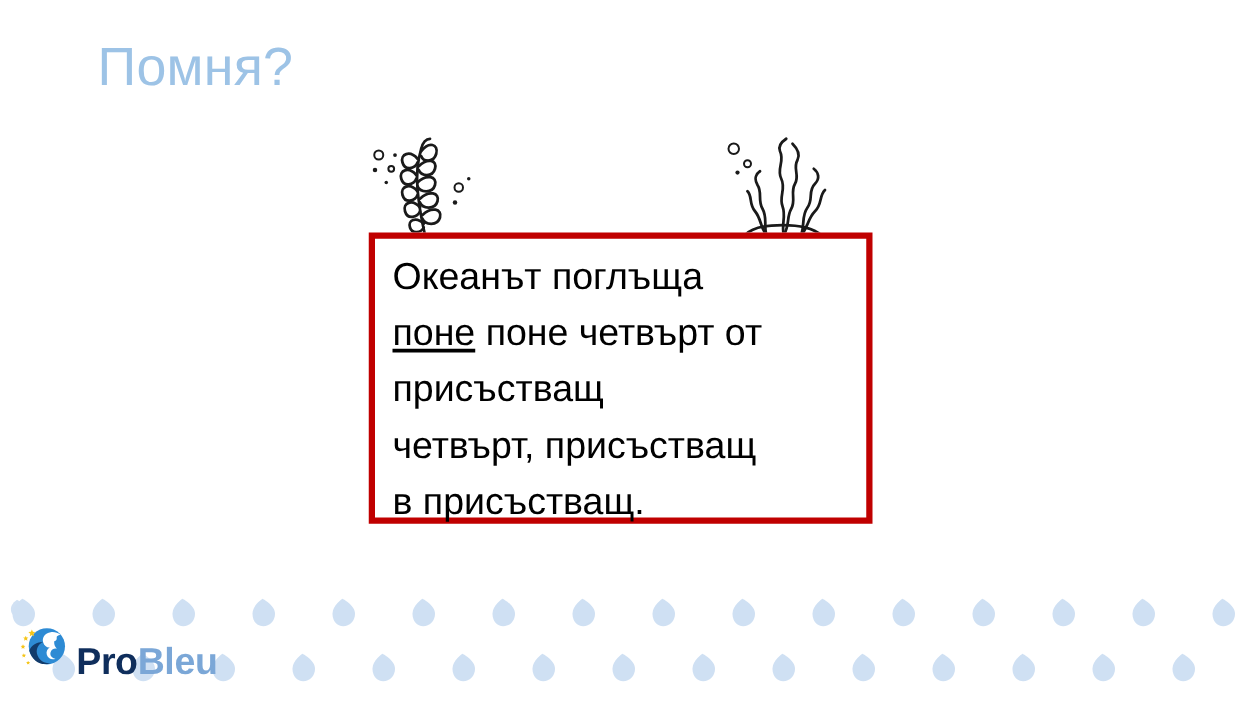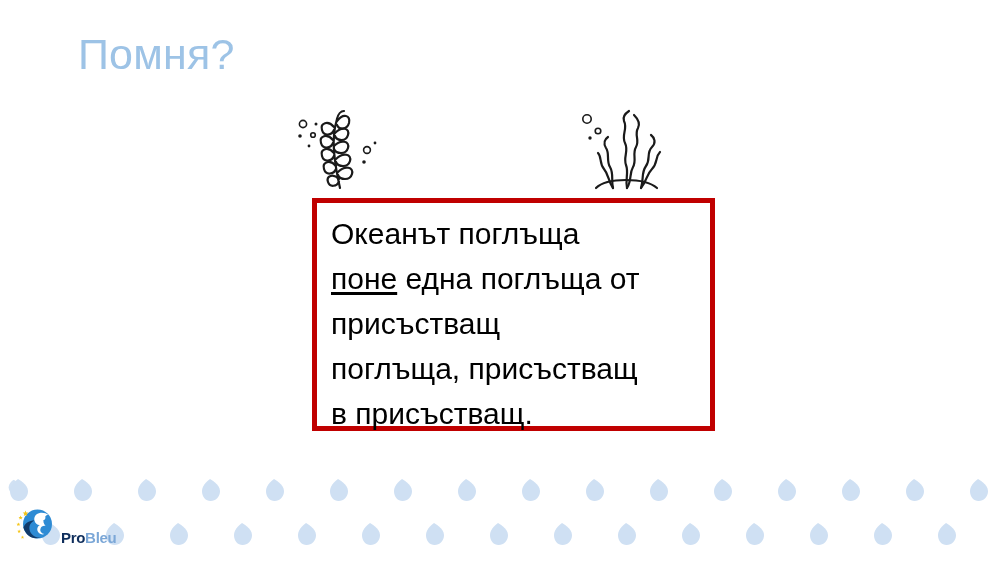--- a/index.html
+++ b/index.html
@@ -54,29 +54,28 @@
   }
   .seaweed-left svg, .seaweed-right svg {
     display: block;
     width: 100%;
     height: 100%;
   }
 
   
   .fact-box {
     position: absolute;
-    left: 312px;
+    left: 295px;
     top: 186px;
     width: 403px;
     height: 233px;
     box-sizing: border-box;
     border: 5px solid #C00000;
     background: #ffffff;
     padding: 8px 10px 6px 14px;
-    margin-top: 12px;
   }
   .fact-text {
     font-size: 30px;
     line-height: 45px;
     color: #000000;
     font-weight: 400;
   }
   .fact-text .underline {
     text-decoration: underline;
     text-underline-offset: 3px;
@@ -108,21 +107,21 @@
     align-items: center;
     gap: 7px;
   }
   .logo-mark {
     width: 38px;
     height: 38px;
     flex: 0 0 38px;
   }
   .logo-mark svg { display: block; }
   .logo-text {
-    font-size: 15px;
+    font-size: 30px;
     font-weight: bold;
     letter-spacing: -0.3px;
     line-height: 1;
     white-space: nowrap;
     margin-top: 27px;
   }
   .logo-pro { color: #0F2E5C; }
   .logo-bleu { color: #7BA7D7; }
 </style>
 </head>
@@ -190,23 +189,23 @@
       </g>
       <g fill="#1a1a1a">
         <circle cx="18" cy="33" r="1.7"></circle>
       </g>
     </svg>
   </div>
 
   <div class="fact-box">
     <div class="fact-text">
       <span>Океанът поглъща</span><br>
-      <span class="underline">поне</span><span> една поглъща от</span><br>
+      <span class="underline">поне</span><span> поне четвърт от</span><br>
       <span>присъстващ</span><br>
-      <span>поглъща, присъстващ</span><br>
+      <span>четвърт, присъстващ</span><br>
       <span>в присъстващ.</span>
     </div>
   </div>
 
   <div class="footer">
 
     <div class="droplets">
       <svg width="1000" height="90" viewBox="0 0 1000 90" xmlns="http://www.w3.org/2000/svg">
         <defs>
 

